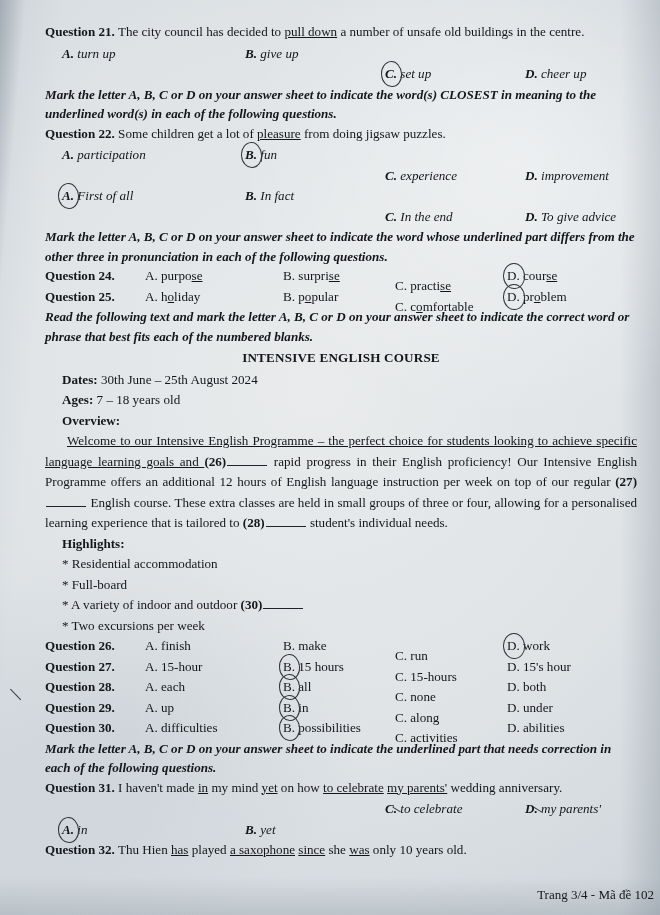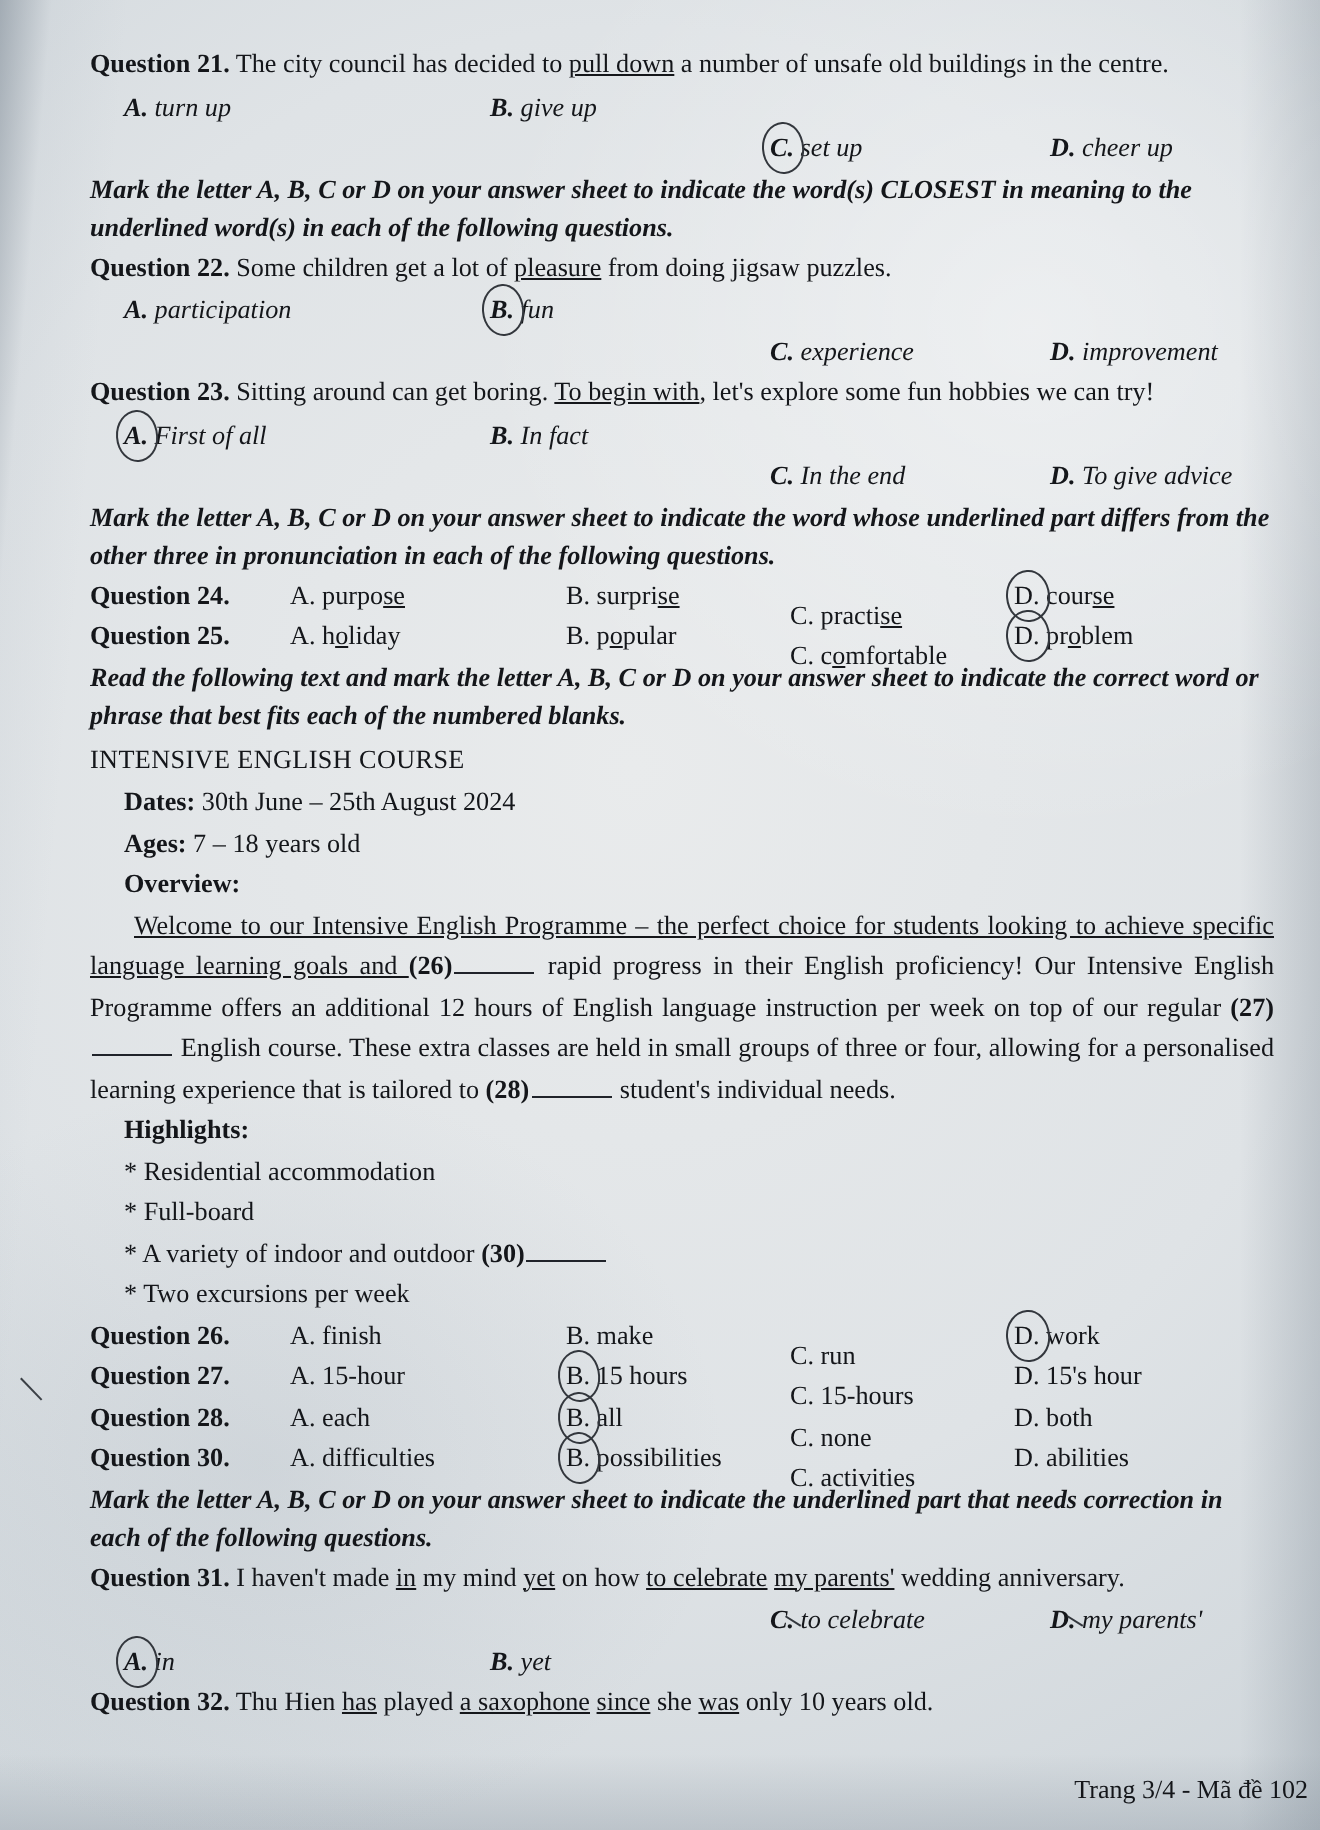--- a/index.html
+++ b/index.html
@@ -50,21 +50,21 @@
   }
   .qlabel { font-weight: bold; }
   .instr {
     font-style: italic;
     font-weight: bold;
     line-height: 19.5px;
     margin: 0;
     padding: 0;
   }
   .u { text-decoration: underline; }
-  .center { text-align: left; font-weight: normal; letter-spacing: 0.2px; }
+  .center { text-align: center; font-weight: bold; letter-spacing: 0.2px; }
   .body-par {
     margin: 0;
     line-height: 20.5px;
     text-align: justify;
   }
   .body-par .first { padding-left: 22px; text-decoration: underline; }
   .blank {
     display: inline-block;
     min-width: 40px;
     border-bottom: 1px solid #20232a;
@@ -177,21 +177,20 @@
     <div class="qline"><span class="qlabel">Question 22.</span><span> Some children get a lot of </span><span class="u">pleasure</span><span> from doing jigsaw puzzles.</span></div>
     <div class="opts">
       <span class="opt c1"><span class="ltr">A.</span> <span>participation</span></span>
       <span class="opt c2"><span class="ltr circled tight">B.</span> <span>fun</span></span>
     </div>
     <div class="opts">
       <span class="opt c3"><span class="ltr">C.</span> <span>experience</span></span>
       <span class="opt c4"><span class="ltr">D.</span> <span>improvement</span></span>
     </div>
 
-    <div class="qline"><span class="qlabel">Question 23.</span><span> Sitting around can get boring. </span><span class="u">To begin with</span><span>, let's explore some fun hobbies we can try!</span></div>
     <div class="opts">
       <span class="opt c1"><span class="ltr circled tight">A.</span> <span>First of all</span></span>
       <span class="opt c2"><span class="ltr">B.</span> <span>In fact</span></span>
     </div>
     <div class="opts">
       <span class="opt c3"><span class="ltr">C.</span> <span>In the end</span></span>
       <span class="opt c4"><span class="ltr">D.</span> <span>To give advice</span></span>
     </div>
 
     <div class="instr">Mark the letter A, B, C or D on your answer sheet to indicate the word whose underlined part differs from the other three in pronunciation in each of the following questions.</div>
@@ -246,20 +245,27 @@
     </div>
 
     <div class="qrow">
       <span class="qn">Question 28.</span>
       <span class="o1"><span class="ltr">A.</span> <span>each</span></span>
       <span class="o2"><span class="ltr circled tight">B.</span> <span>all</span></span>
       <span class="o3"><span class="ltr">C.</span> <span>none</span></span>
       <span class="o4"><span class="ltr">D.</span> <span>both</span></span>
     </div>
 
+    <div class="qrow">
+      <span class="qn">Question 29.</span>
+      <span class="o1"><span class="ltr">A.</span> <span>up</span></span>
+      <span class="o2"><span class="ltr circled tight">B.</span> <span>in</span></span>
+      <span class="o3"><span class="ltr">C.</span> <span>along</span></span>
+      <span class="o4"><span class="ltr">D.</span> <span>under</span></span>
+    </div>
 
     <div class="qrow">
       <span class="qn">Question 30.</span>
       <span class="o1"><span class="ltr">A.</span> <span>difficulties</span></span>
       <span class="o2"><span class="ltr circled tight">B.</span> <span>possibilities</span></span>
       <span class="o3"><span class="ltr">C.</span> <span>activities</span></span>
       <span class="o4"><span class="ltr">D.</span> <span>abilities</span></span>
     </div>
 
     <div class="instr">Mark the letter A, B, C or D on your answer sheet to indicate the underlined part that needs correction in each of the following questions.</div>

